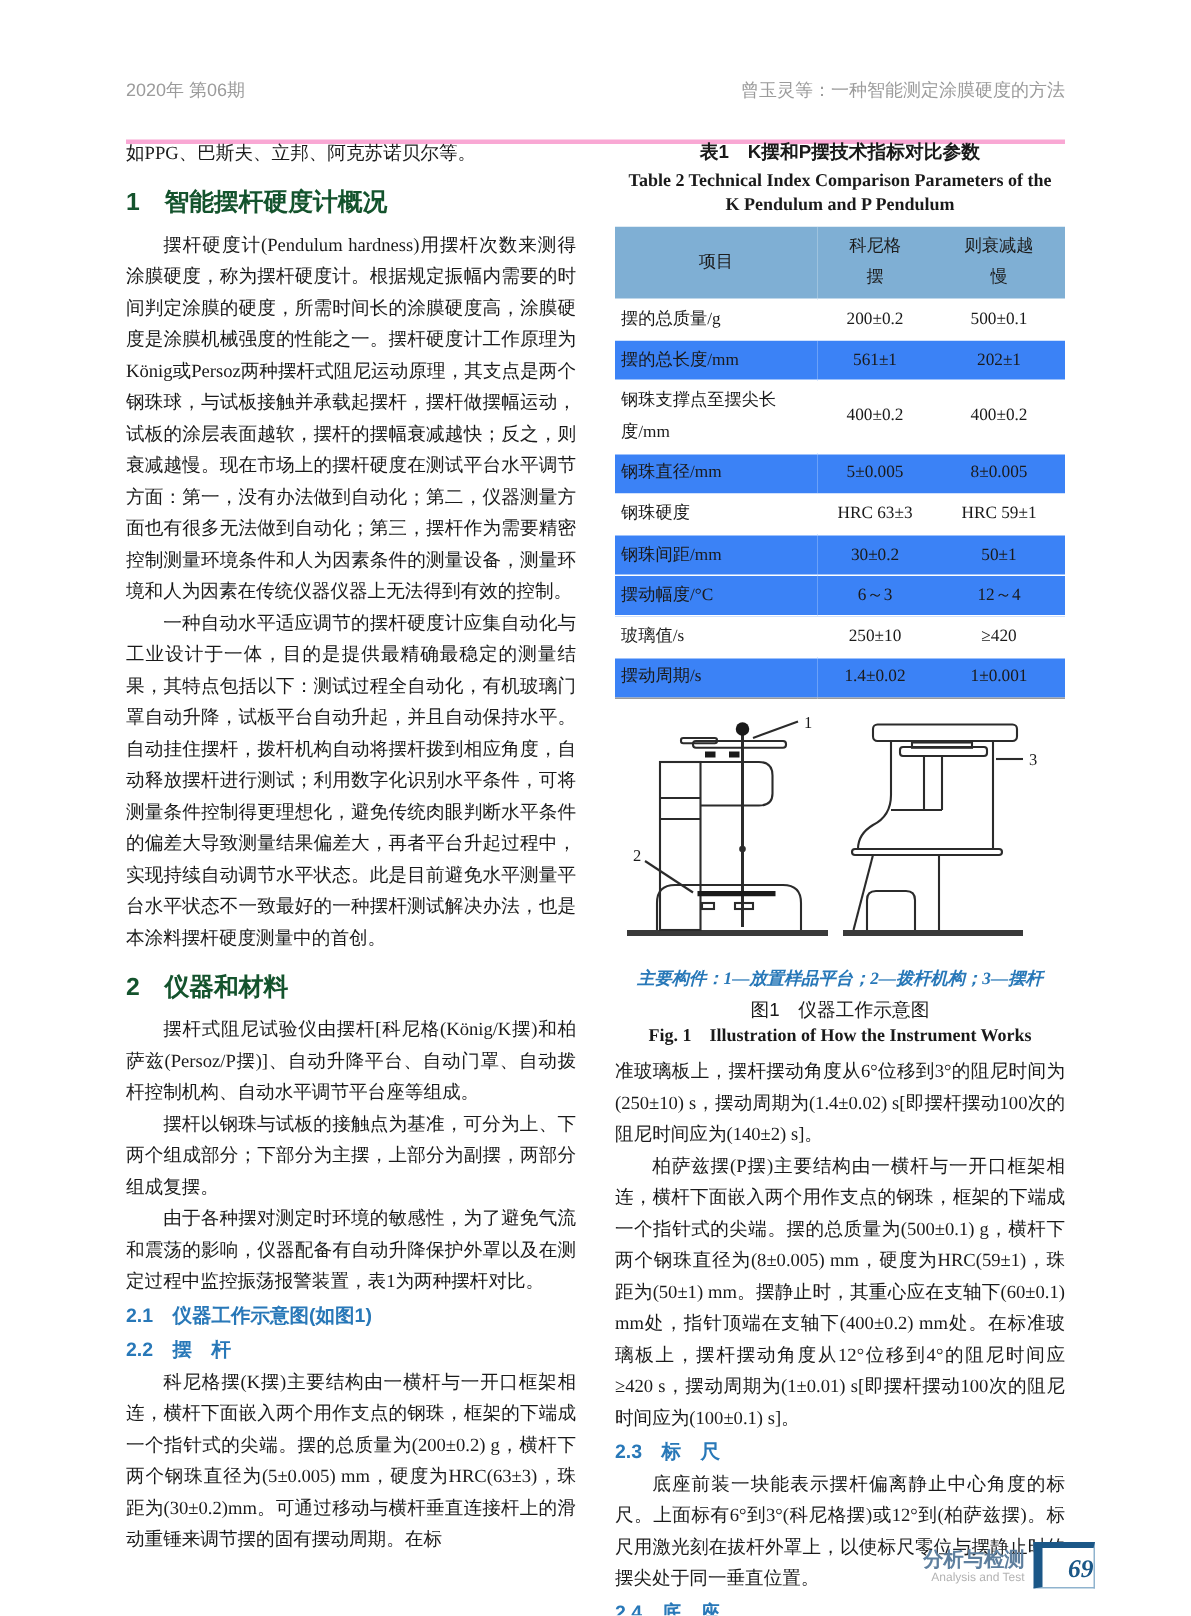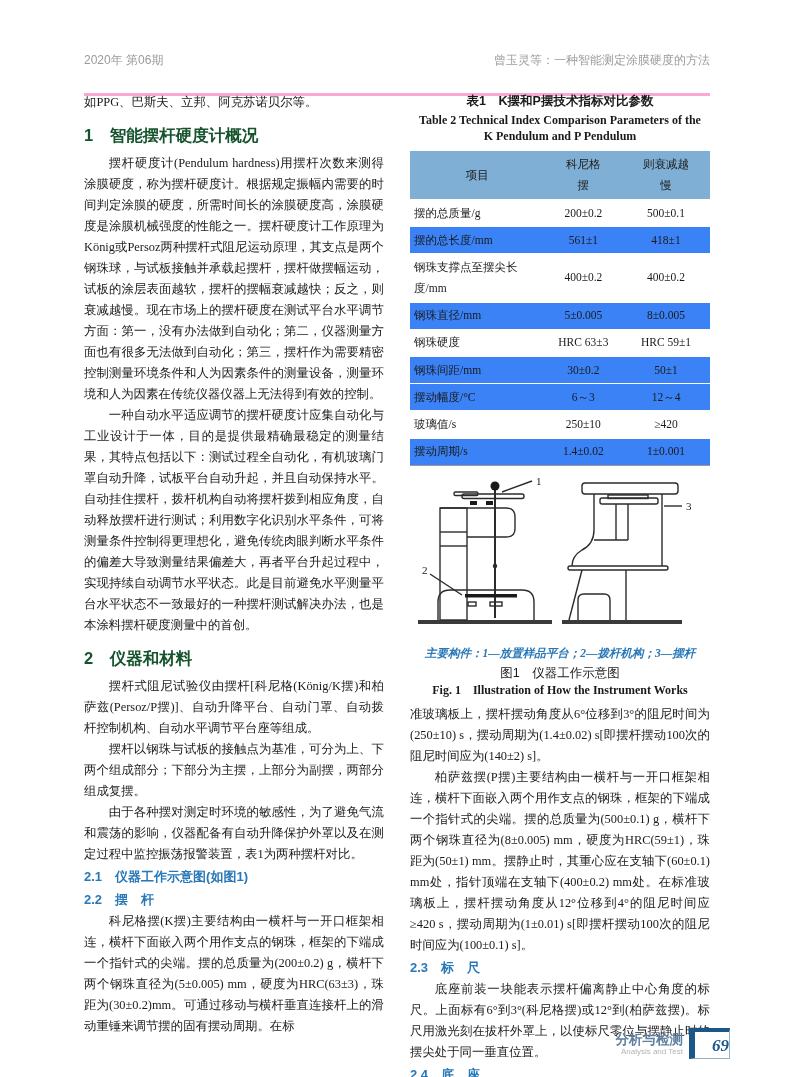--- a/index.html
+++ b/index.html
@@ -88,21 +88,21 @@
         </thead>
         <tbody>
             <tr>
               <td>摆的总质量/g</td>
               <td class="num">200±0.2</td>
               <td class="num">500±0.1</td>
             </tr>
             <tr class="alt">
               <td>摆的总长度/mm</td>
               <td class="num">561±1</td>
-              <td class="num">418±1</td>
+              <td class="num">202±1</td>
             </tr>
             <tr>
               <td>钢珠支撑点至摆尖长度/mm</td>
               <td class="num">400±0.2</td>
               <td class="num">400±0.2</td>
             </tr>
             <tr class="alt">
               <td>钢珠直径/mm</td>
               <td class="num">5±0.005</td>
               <td class="num">8±0.005</td>

